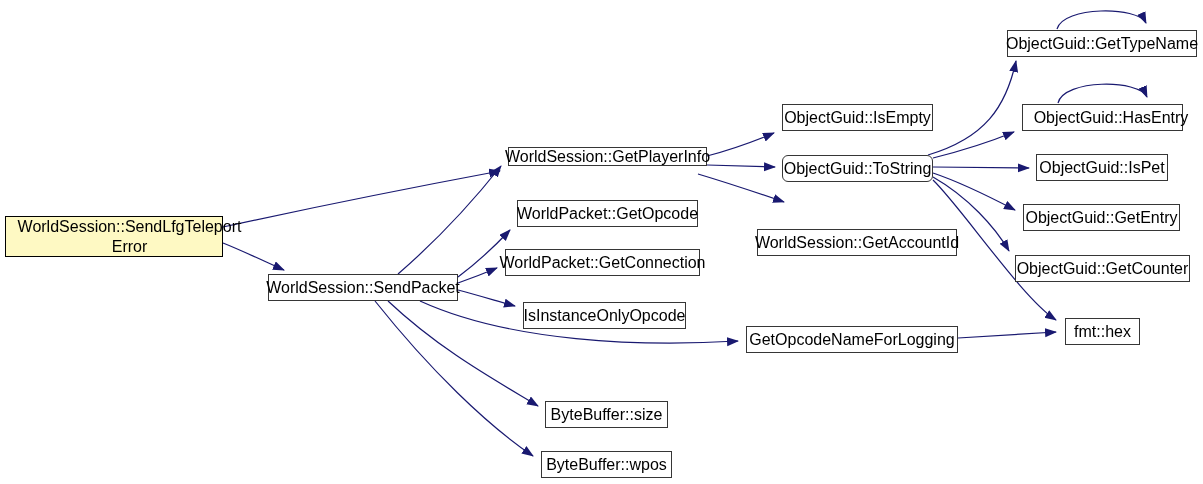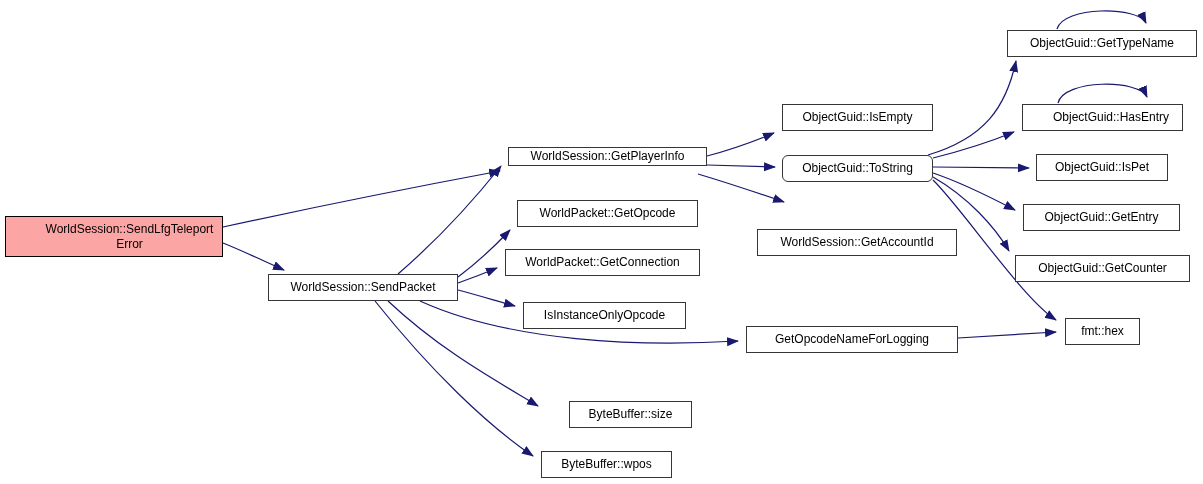--- a/index.html
+++ b/index.html
@@ -12,32 +12,32 @@
   }
   #graph-canvas { position: absolute; left: 0; top: 0; width: 1203px; height: 484px; }
   svg.edges { position: absolute; left: 0; top: 0; pointer-events: none; }
   .edge { fill: none; stroke: #191970; stroke-width: 1.2px; }
   .node {
     position: absolute;
     box-sizing: border-box;
     background: #ffffff;
     border: 1px solid #363636;
     color: #000000;
-    font-size: 12px;
+    font-size: 16px;
     line-height: 1.25;
     display: flex;
     flex-direction: column;
     align-items: center;
     justify-content: center;
     text-align: center;
     white-space: nowrap;
     cursor: pointer;
   }
   .node.root {
-    background: #fca5a5;
+    background: #fef9c3;
     border-color: #000000;
     padding-left: 31px;
   }
 </style>
 </head>
 <body>
 
 <div id="graph-canvas">
 
   <svg class="edges" width="1203" height="484" viewBox="0 0 1203 484">
@@ -92,21 +92,21 @@
   </div>
 
   <div class="node" style="left:523px; top:302px; width:163px; height:27px;">
     <span>IsInstanceOnlyOpcode</span>
   </div>
 
   <div class="node" style="left:746px; top:326px; width:212px; height:27px;">
     <span>GetOpcodeNameForLogging</span>
   </div>
 
-  <div class="node" style="left:545px; top:401px; width:123px; height:27px;margin-left:24px;">
+  <div class="node" style="left:545px; top:401px; width:123px; height:27px;">
     <span>ByteBuffer::size</span>
   </div>
 
   <div class="node" style="left:541px; top:451px; width:131px; height:27px;">
     <span>ByteBuffer::wpos</span>
   </div>
 
   <div class="node" style="left:782px; top:104px; width:151px; height:27px;">
     <span>ObjectGuid::IsEmpty</span>
   </div>

